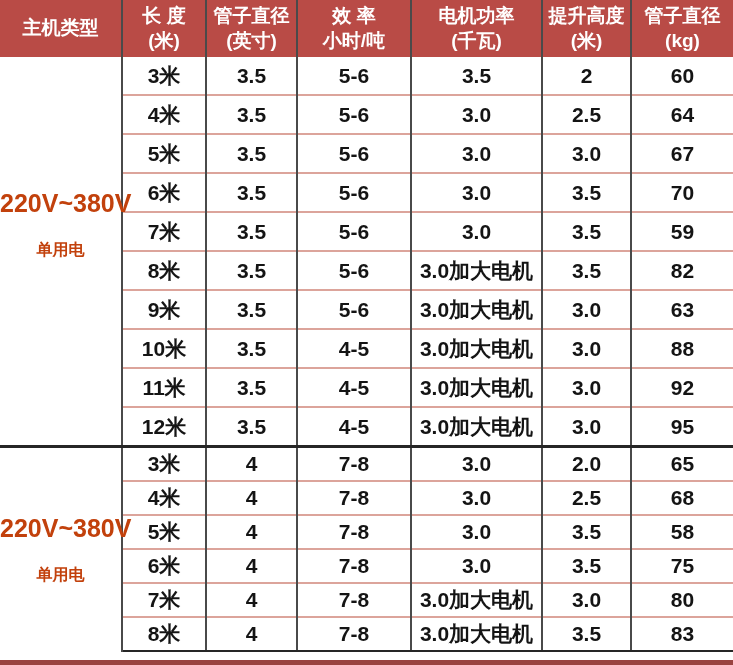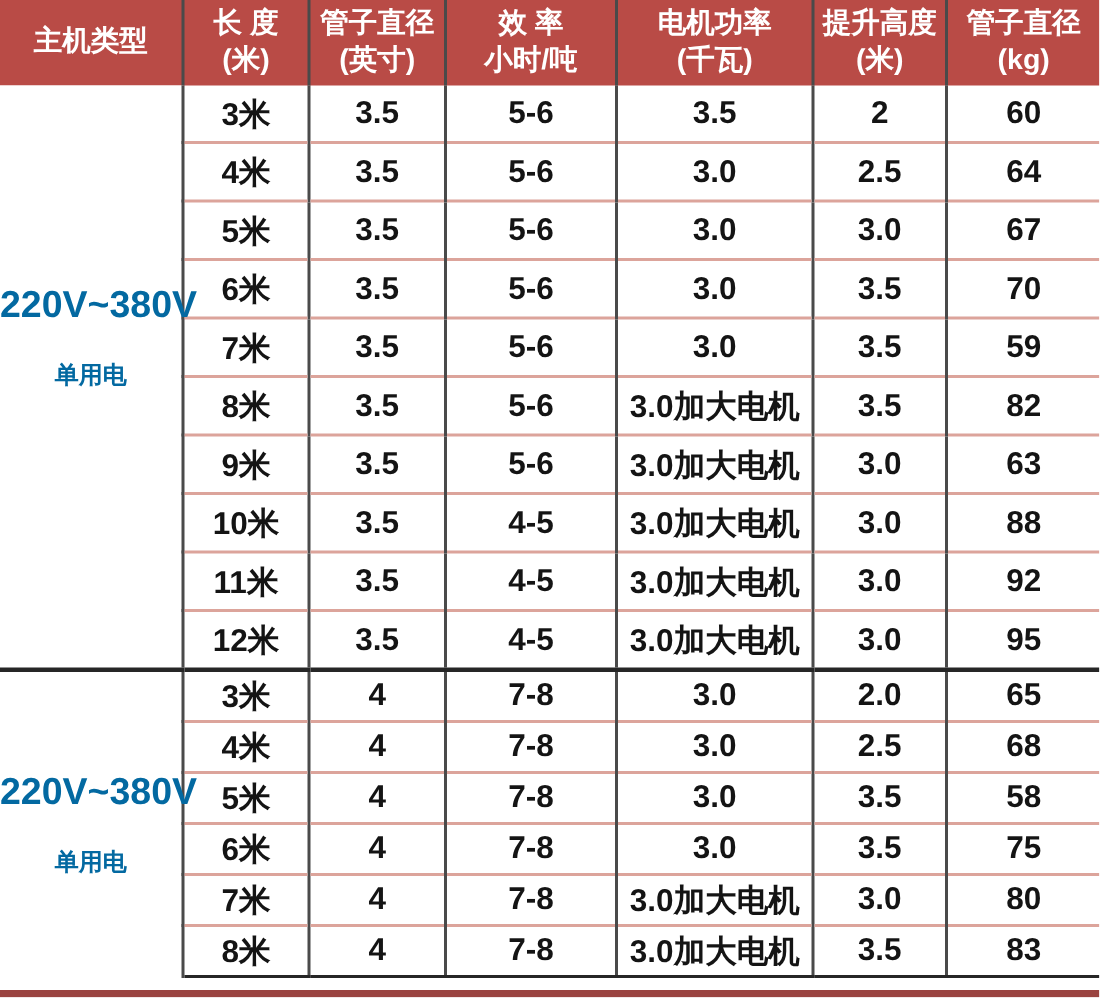--- a/index.html
+++ b/index.html
@@ -52,21 +52,21 @@
 
   tbody.group-1 td { height: 37px; }
   tbody.group-2 td { height: 32px; }
 
   tbody tr + tr td { border-top: 2px solid #dca49b; }
 
   td.type-cell {
     background: #ffffff;
     border-right: 2px solid #4a4a4a;
     font-size: 25px;
-    color: #0369a1;
+    color: #c2410c;
   }
   tbody.group-1 td.type-cell { border-bottom: 3px solid #262626; }
   td.type-cell .type-line2 { margin-top: 22px; font-size: 16px; }
   tbody.group-1 td.type-cell .type-wrap { transform: translateY(-26px); }
 
   tbody.group-2 tr:first-child td { border-top: 3px solid #262626; }
   tbody.group-2 tr:last-child td { border-bottom: 2px solid #262626; }
 
   .bottom-bar {
     position: absolute;

